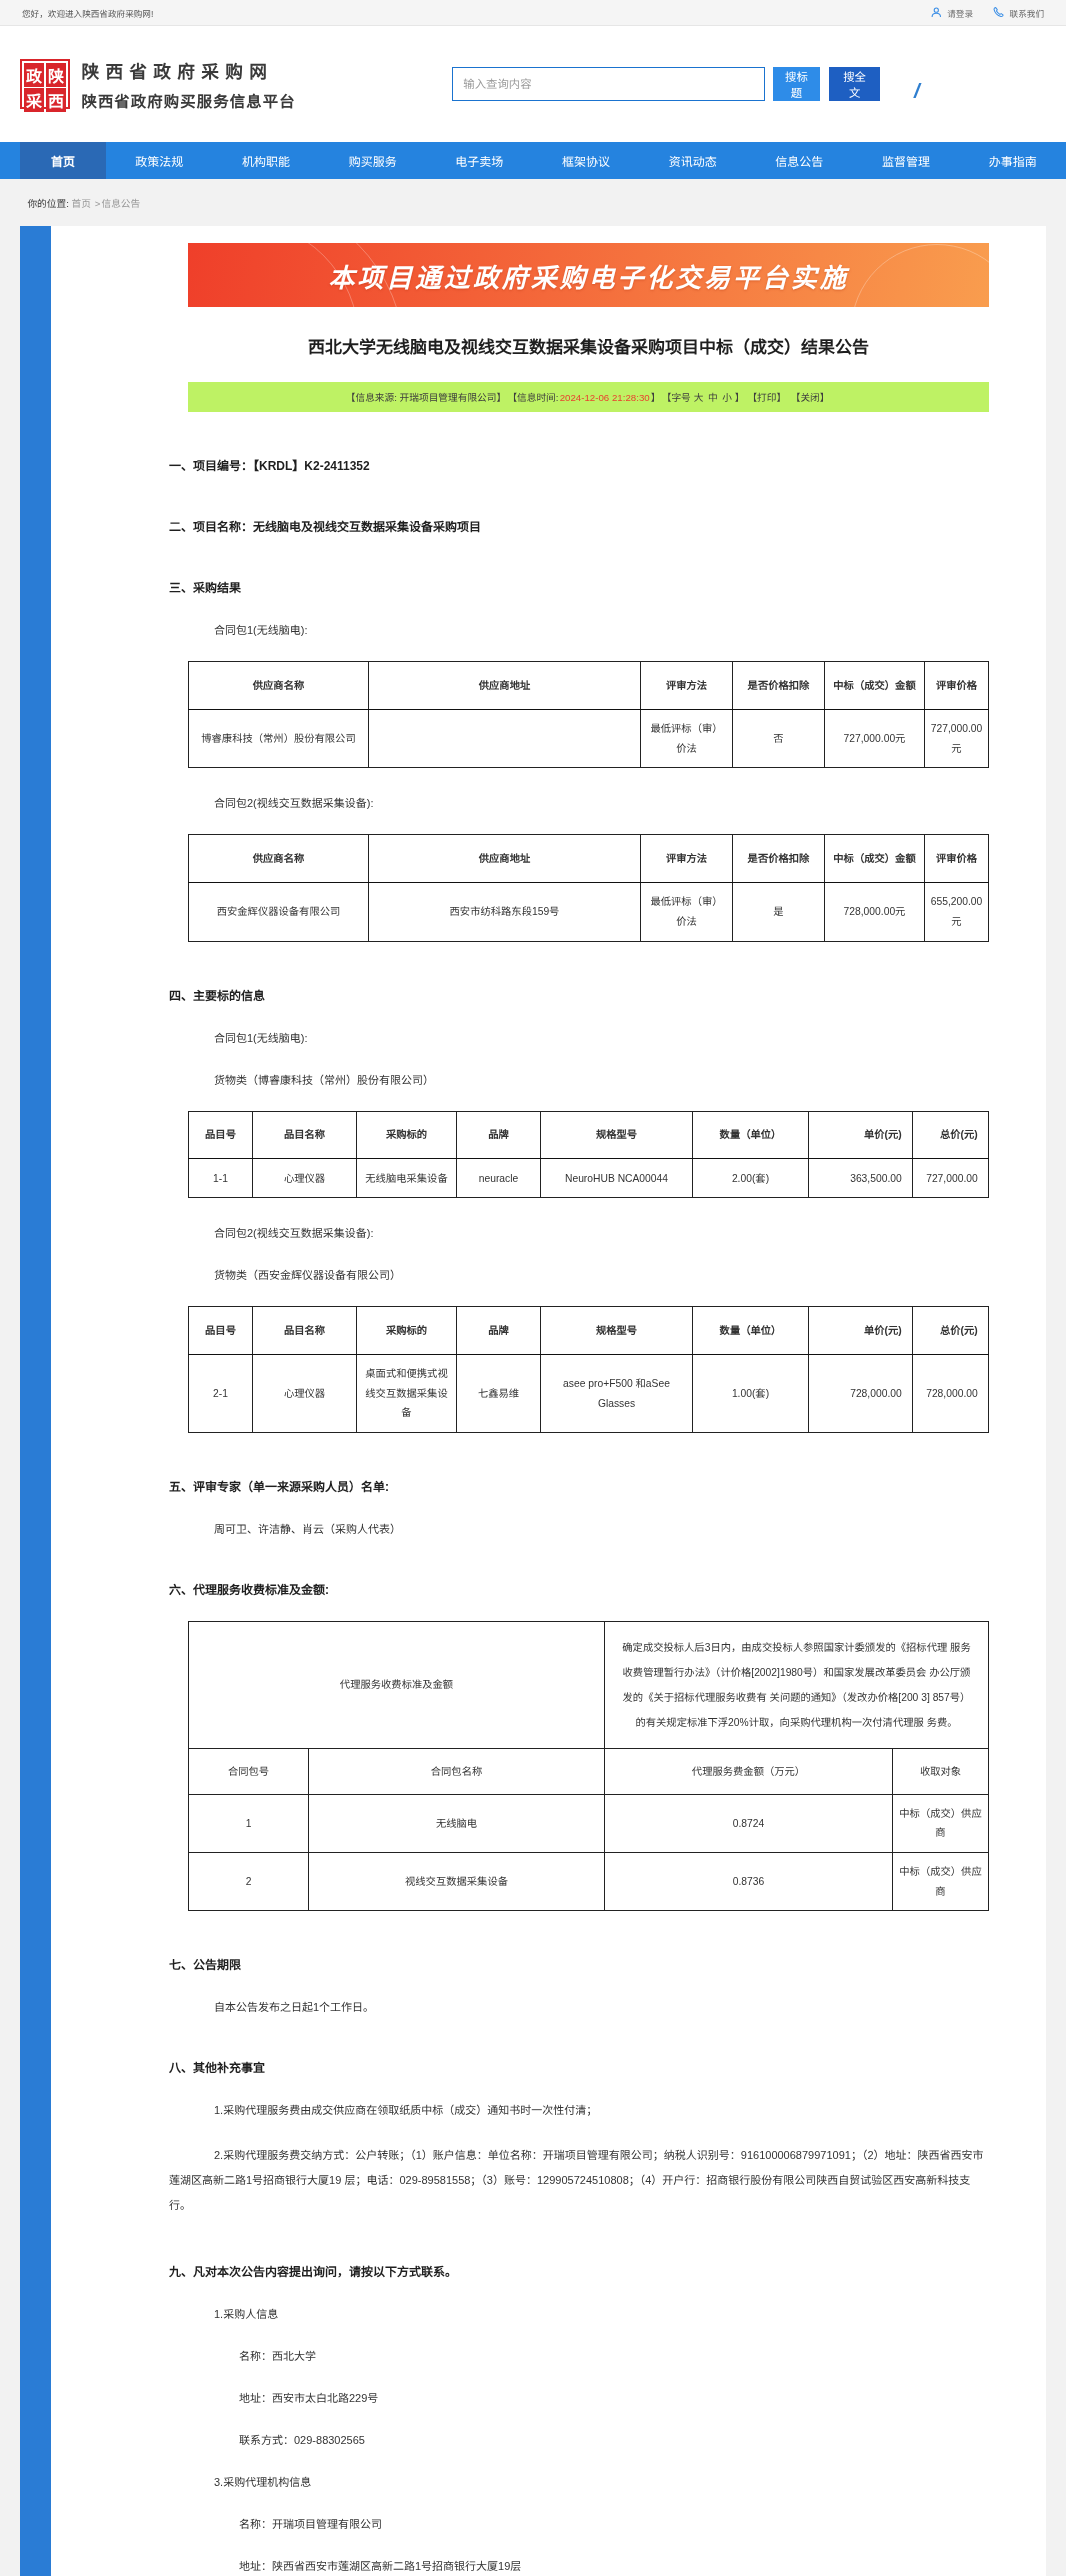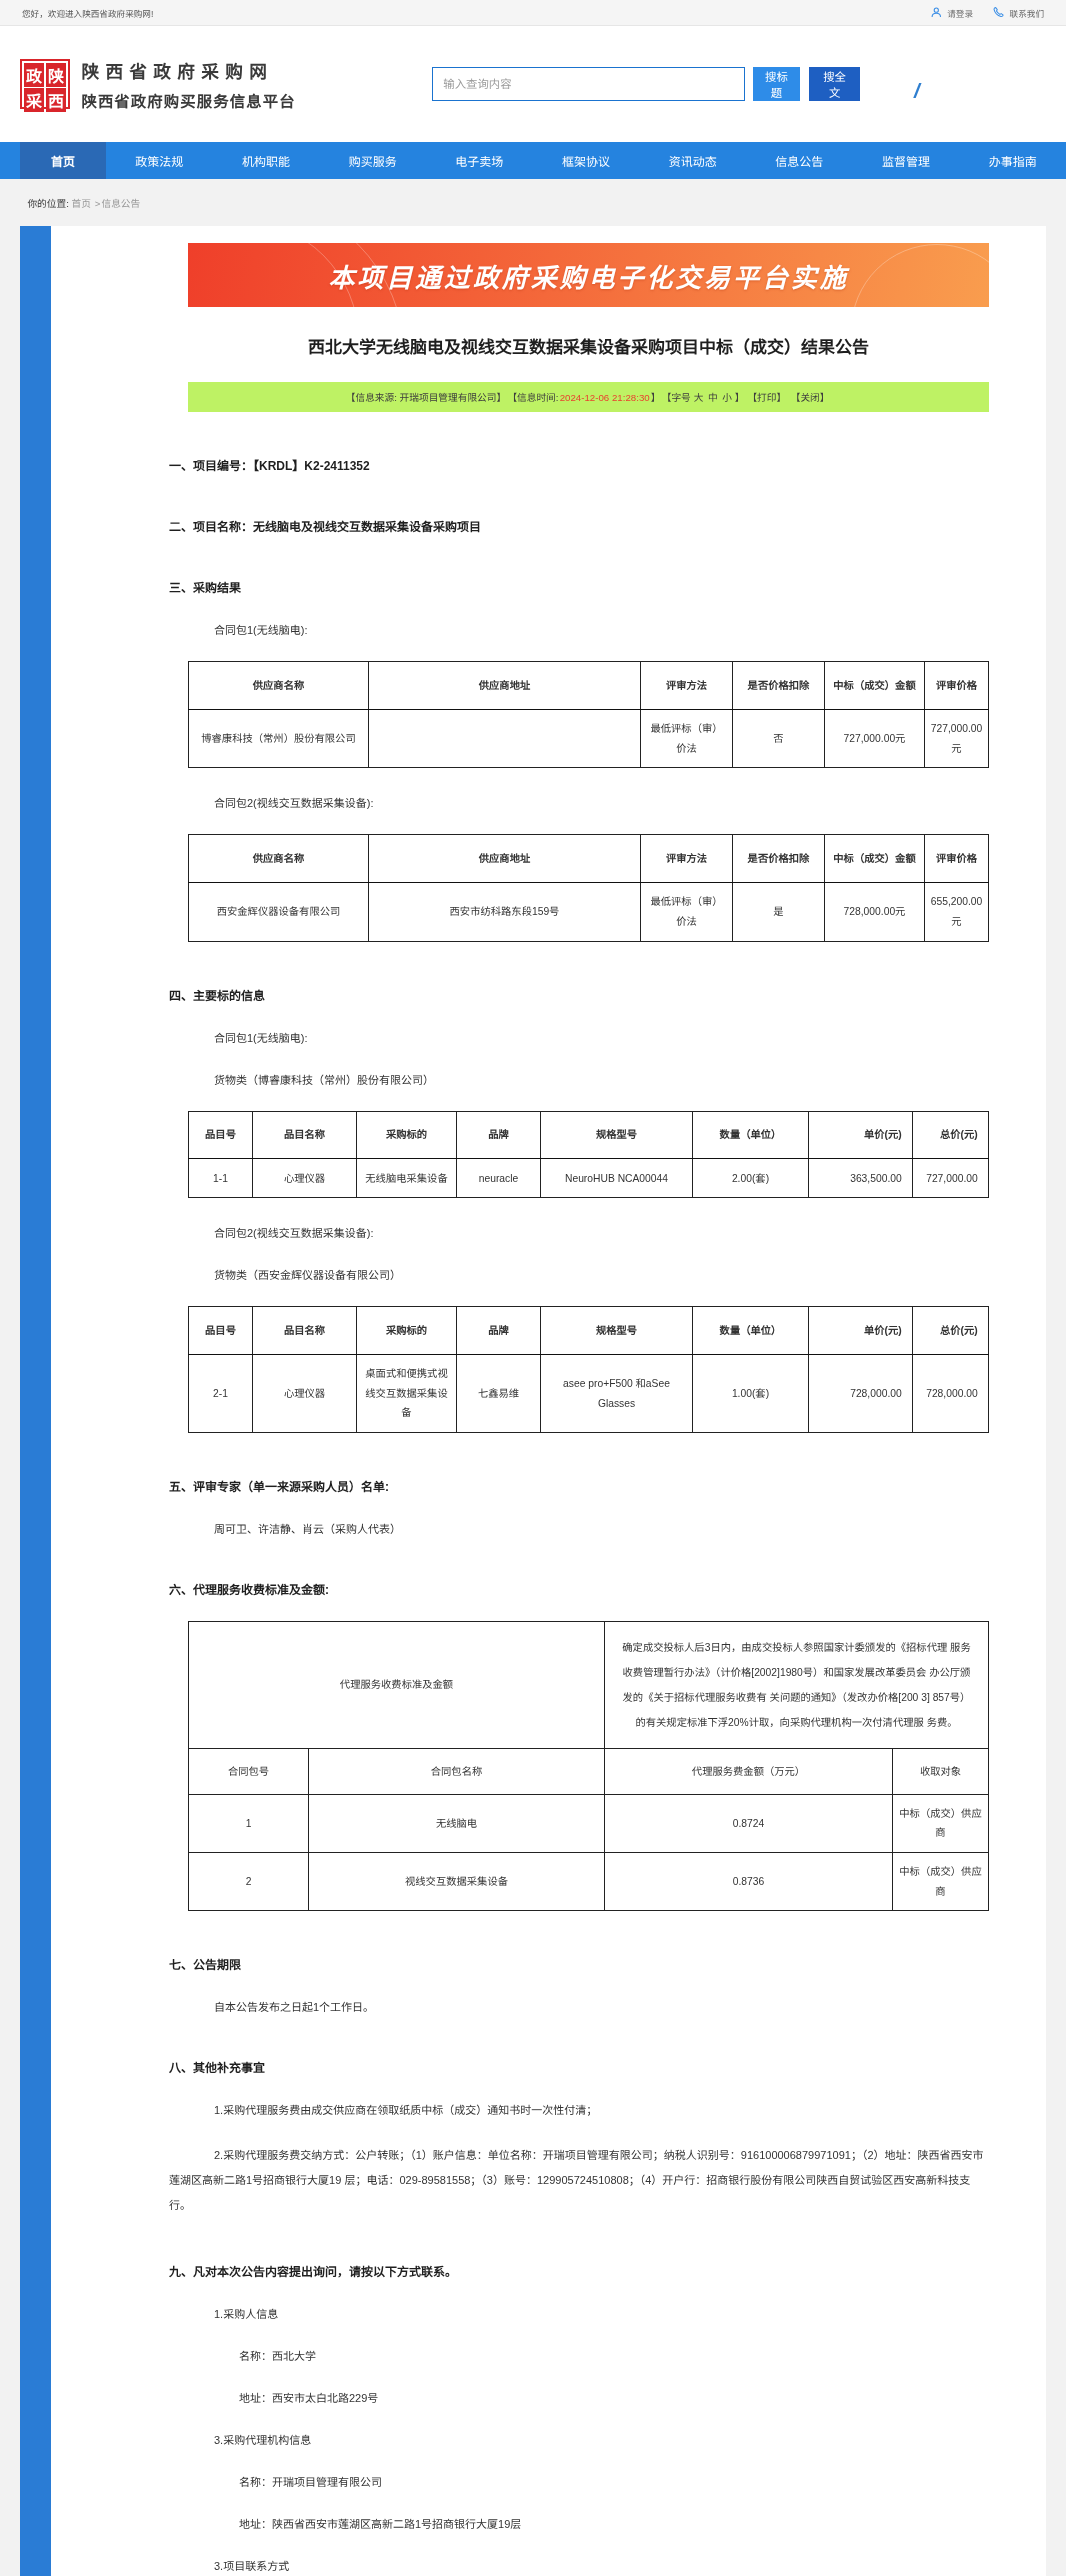--- a/index.html
+++ b/index.html
@@ -23,21 +23,21 @@
   
   .header { background:#fff; height:116px; position:relative; padding:0 20px; display:flex; align-items:center; }
   .logo-wrap { display:flex; align-items:center; }
   .seal { width:50px; height:50px; background:#fff; border:2.3px solid #d9252b; padding:1.7px; display:grid;
           grid-template-columns:1fr 1fr; grid-template-rows:1fr 1fr; gap:1.7px; }
   .seal span { background:#d9252b; color:#fff; font-weight:bold; font-size:16px; display:flex; align-items:center; justify-content:center; font-family:"Liberation Serif","DejaVu Serif",serif; }
   .site-titles { margin-left:11.4px; color:#3a3a3a; }
   .site-name { font-size:17.7px; font-weight:bold; letter-spacing:6.3px; }
   .site-sub  { font-size:15.4px; font-weight:bold; letter-spacing:1.1px; margin-top:5.7px; }
 
-  .search-wrap { position:absolute; left:432px; top:41px; display:flex; align-items:stretch; height:34px; }
+  .search-wrap { position:absolute; left:452px; top:41px; display:flex; align-items:stretch; height:34px; }
   .search-input {
     width:313px; border:1.7px solid #1a73cf; background:#fff; font-size:11.4px; padding:0 10.3px; outline:none;
     color:#333; font-family:inherit;
   }
   .search-input::placeholder { color:#9a9a9a; }
   .btn-search { border:none; color:#fff; font-size:11.4px; font-family:inherit; cursor:pointer; padding:0 9.1px; }
   .btn-title { background:#2e8ce8; margin-left:8px; width:47px; }
   .btn-full  { background:#1e5fc2; margin-left:9.1px; width:51px; }
   .deco-slash { position:absolute; left:914px; top:53px; color:#2f7fd0; font-size:20.6px; font-weight:bold; font-style:italic; }
 
@@ -372,20 +372,21 @@
     <div class="p1">自本公告发布之日起1个工作日。</div>
 
     <div class="sec">八、其他补充事宜</div>
     <div class="p1">1.采购代理服务费由成交供应商在领取纸质中标（成交）通知书时一次性付清；</div>
     <div class="pline" style="text-indent:45px;">2.采购代理服务费交纳方式：公户转账；（1）账户信息：单位名称：开瑞项目管理有限公司；纳税人识别号：916100006879971091；（2）地址：陕西省西安市莲湖区高新二路1号招商银行大厦19 层；电话：029-89581558；（3）账号：129905724510808；（4）开户行：招商银行股份有限公司陕西自贸试验区西安高新科技支行。</div>
 
     <div class="sec">九、凡对本次公告内容提出询问，请按以下方式联系。</div>
     <div class="p1">1.采购人信息</div>
     <div class="p2">名称：西北大学</div>
     <div class="p2">地址：西安市太白北路229号</div>
+    <div class="p2">联系方式：029-88302565</div>
     <div class="p1">3.采购代理机构信息</div>
     <div class="p2">名称：开瑞项目管理有限公司</div>
     <div class="p2">地址：陕西省西安市莲湖区高新二路1号招商银行大厦19层</div>
     <div class="p1">3.项目联系方式</div>
     <div class="p2">项目联系人：刘琪、赵晓婷</div>
 
   </div>
 </div>
 
 

